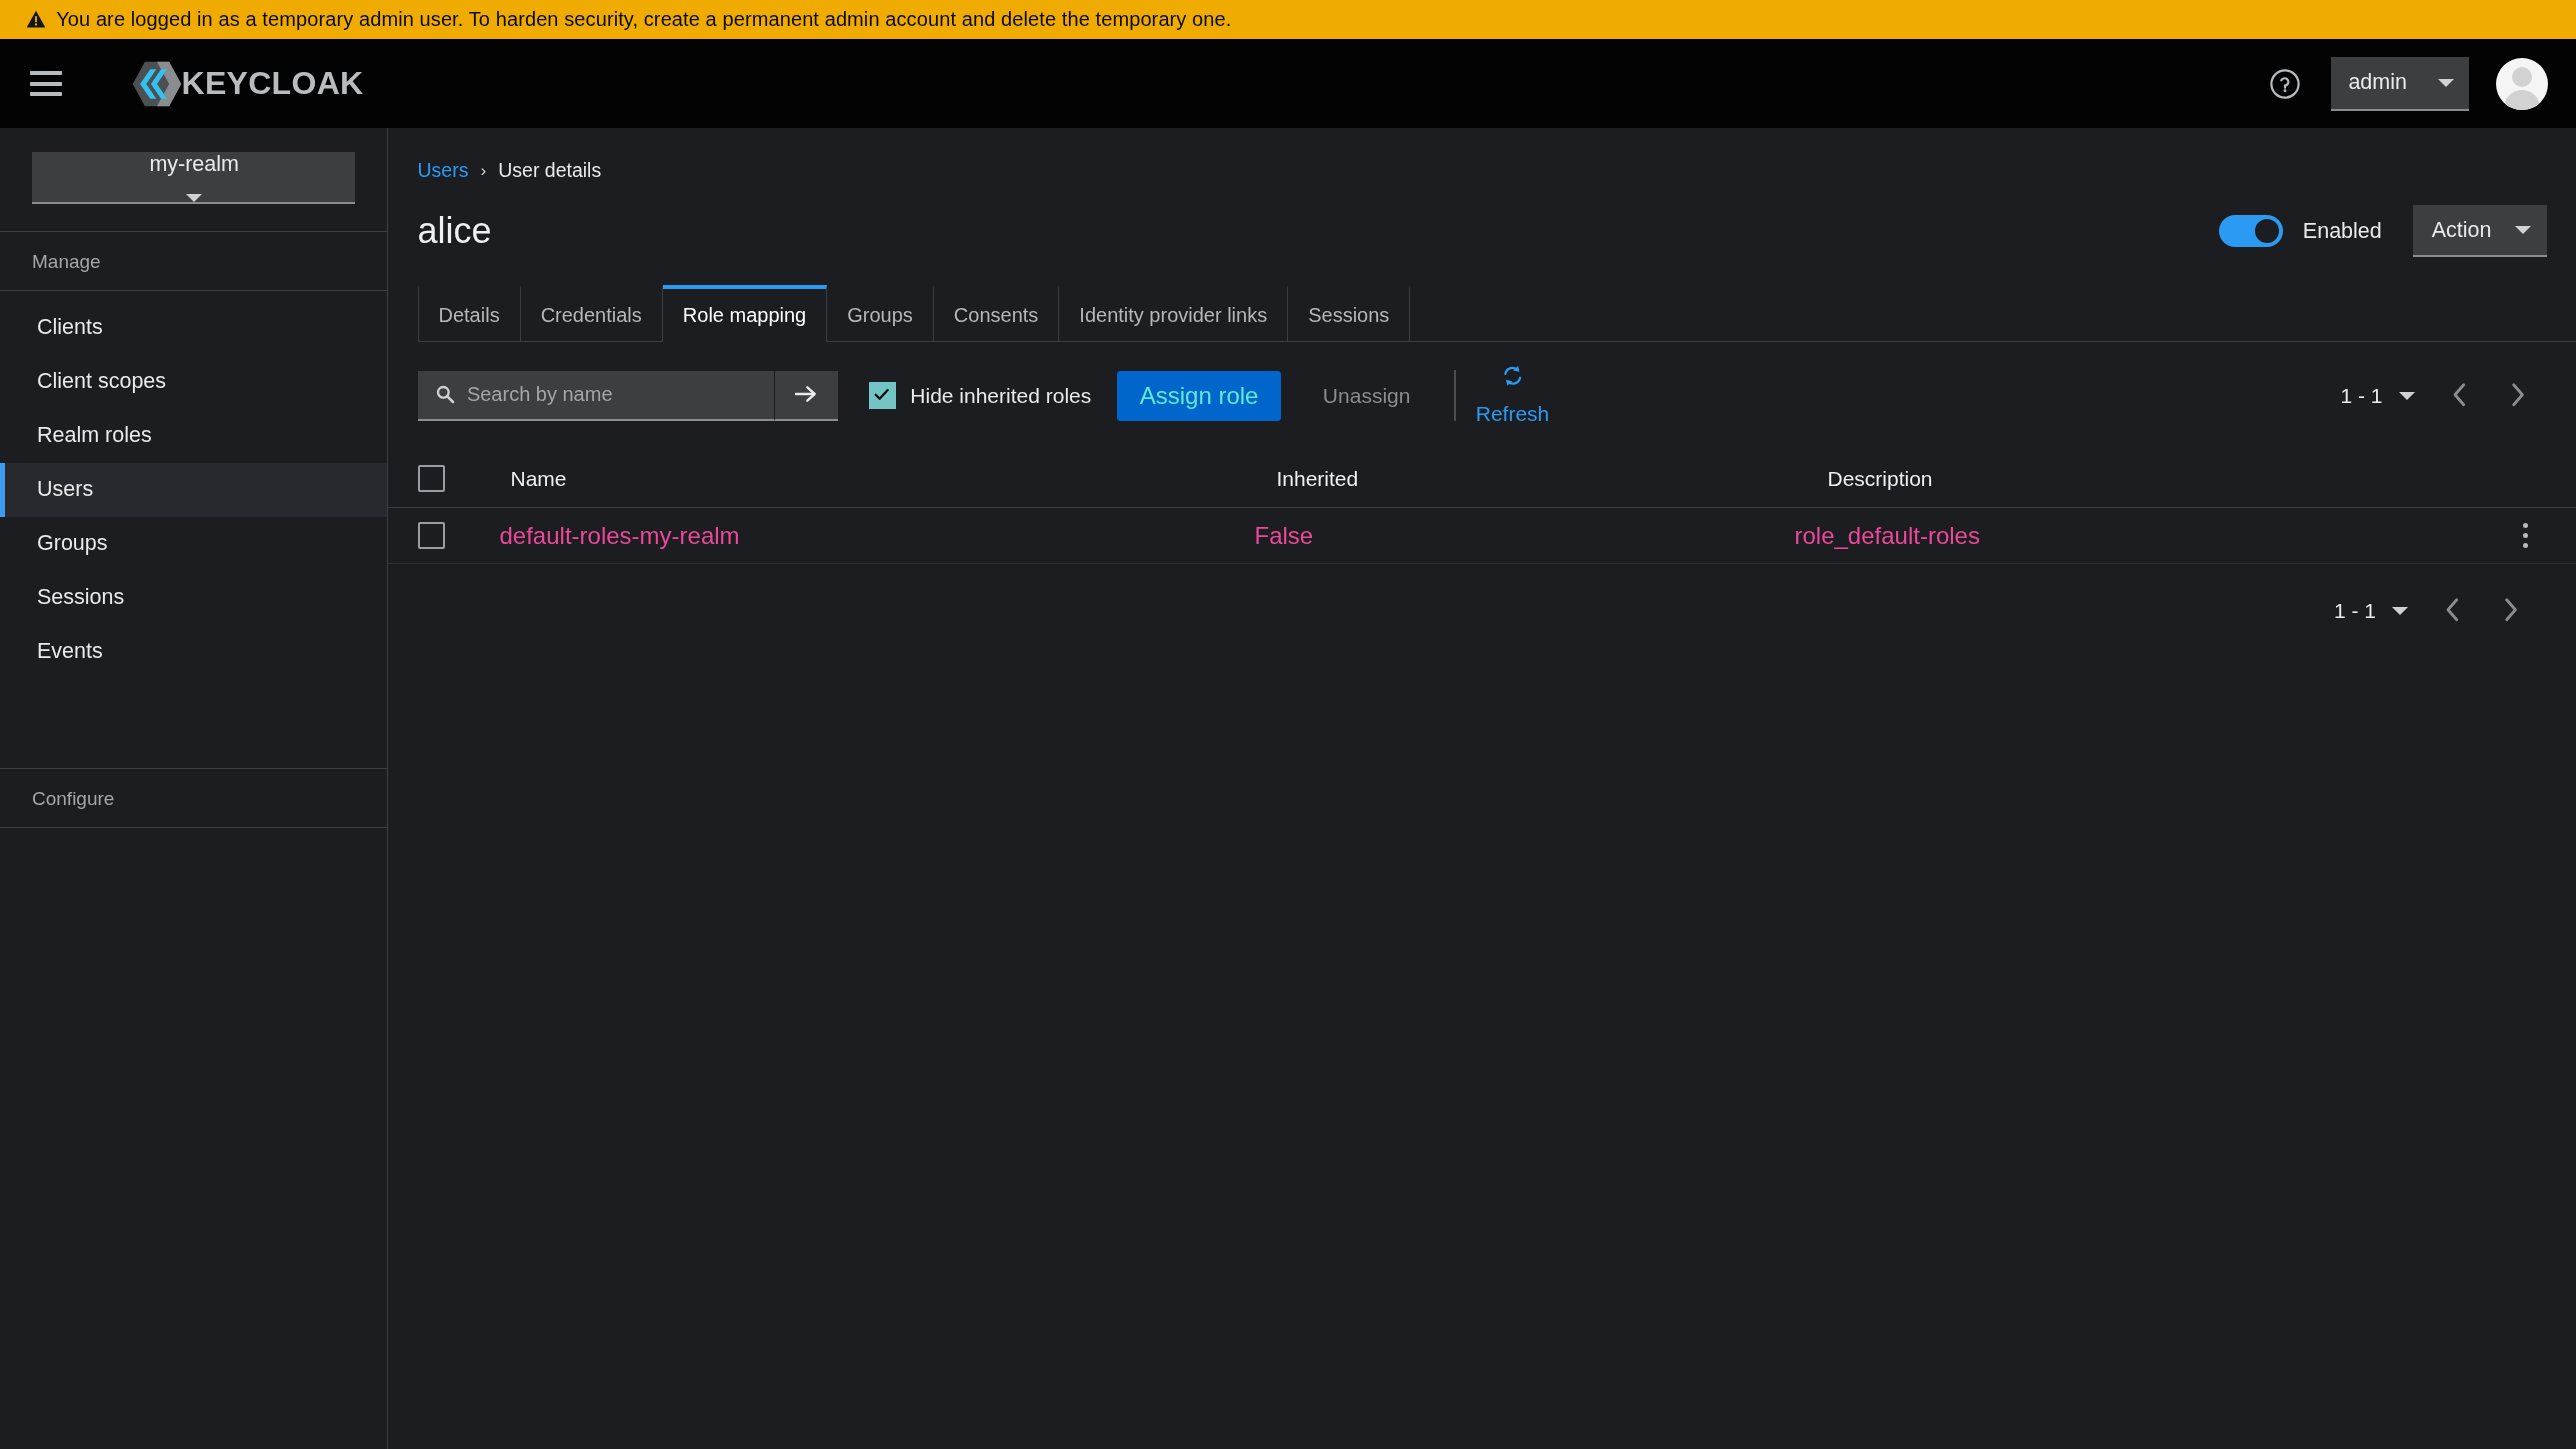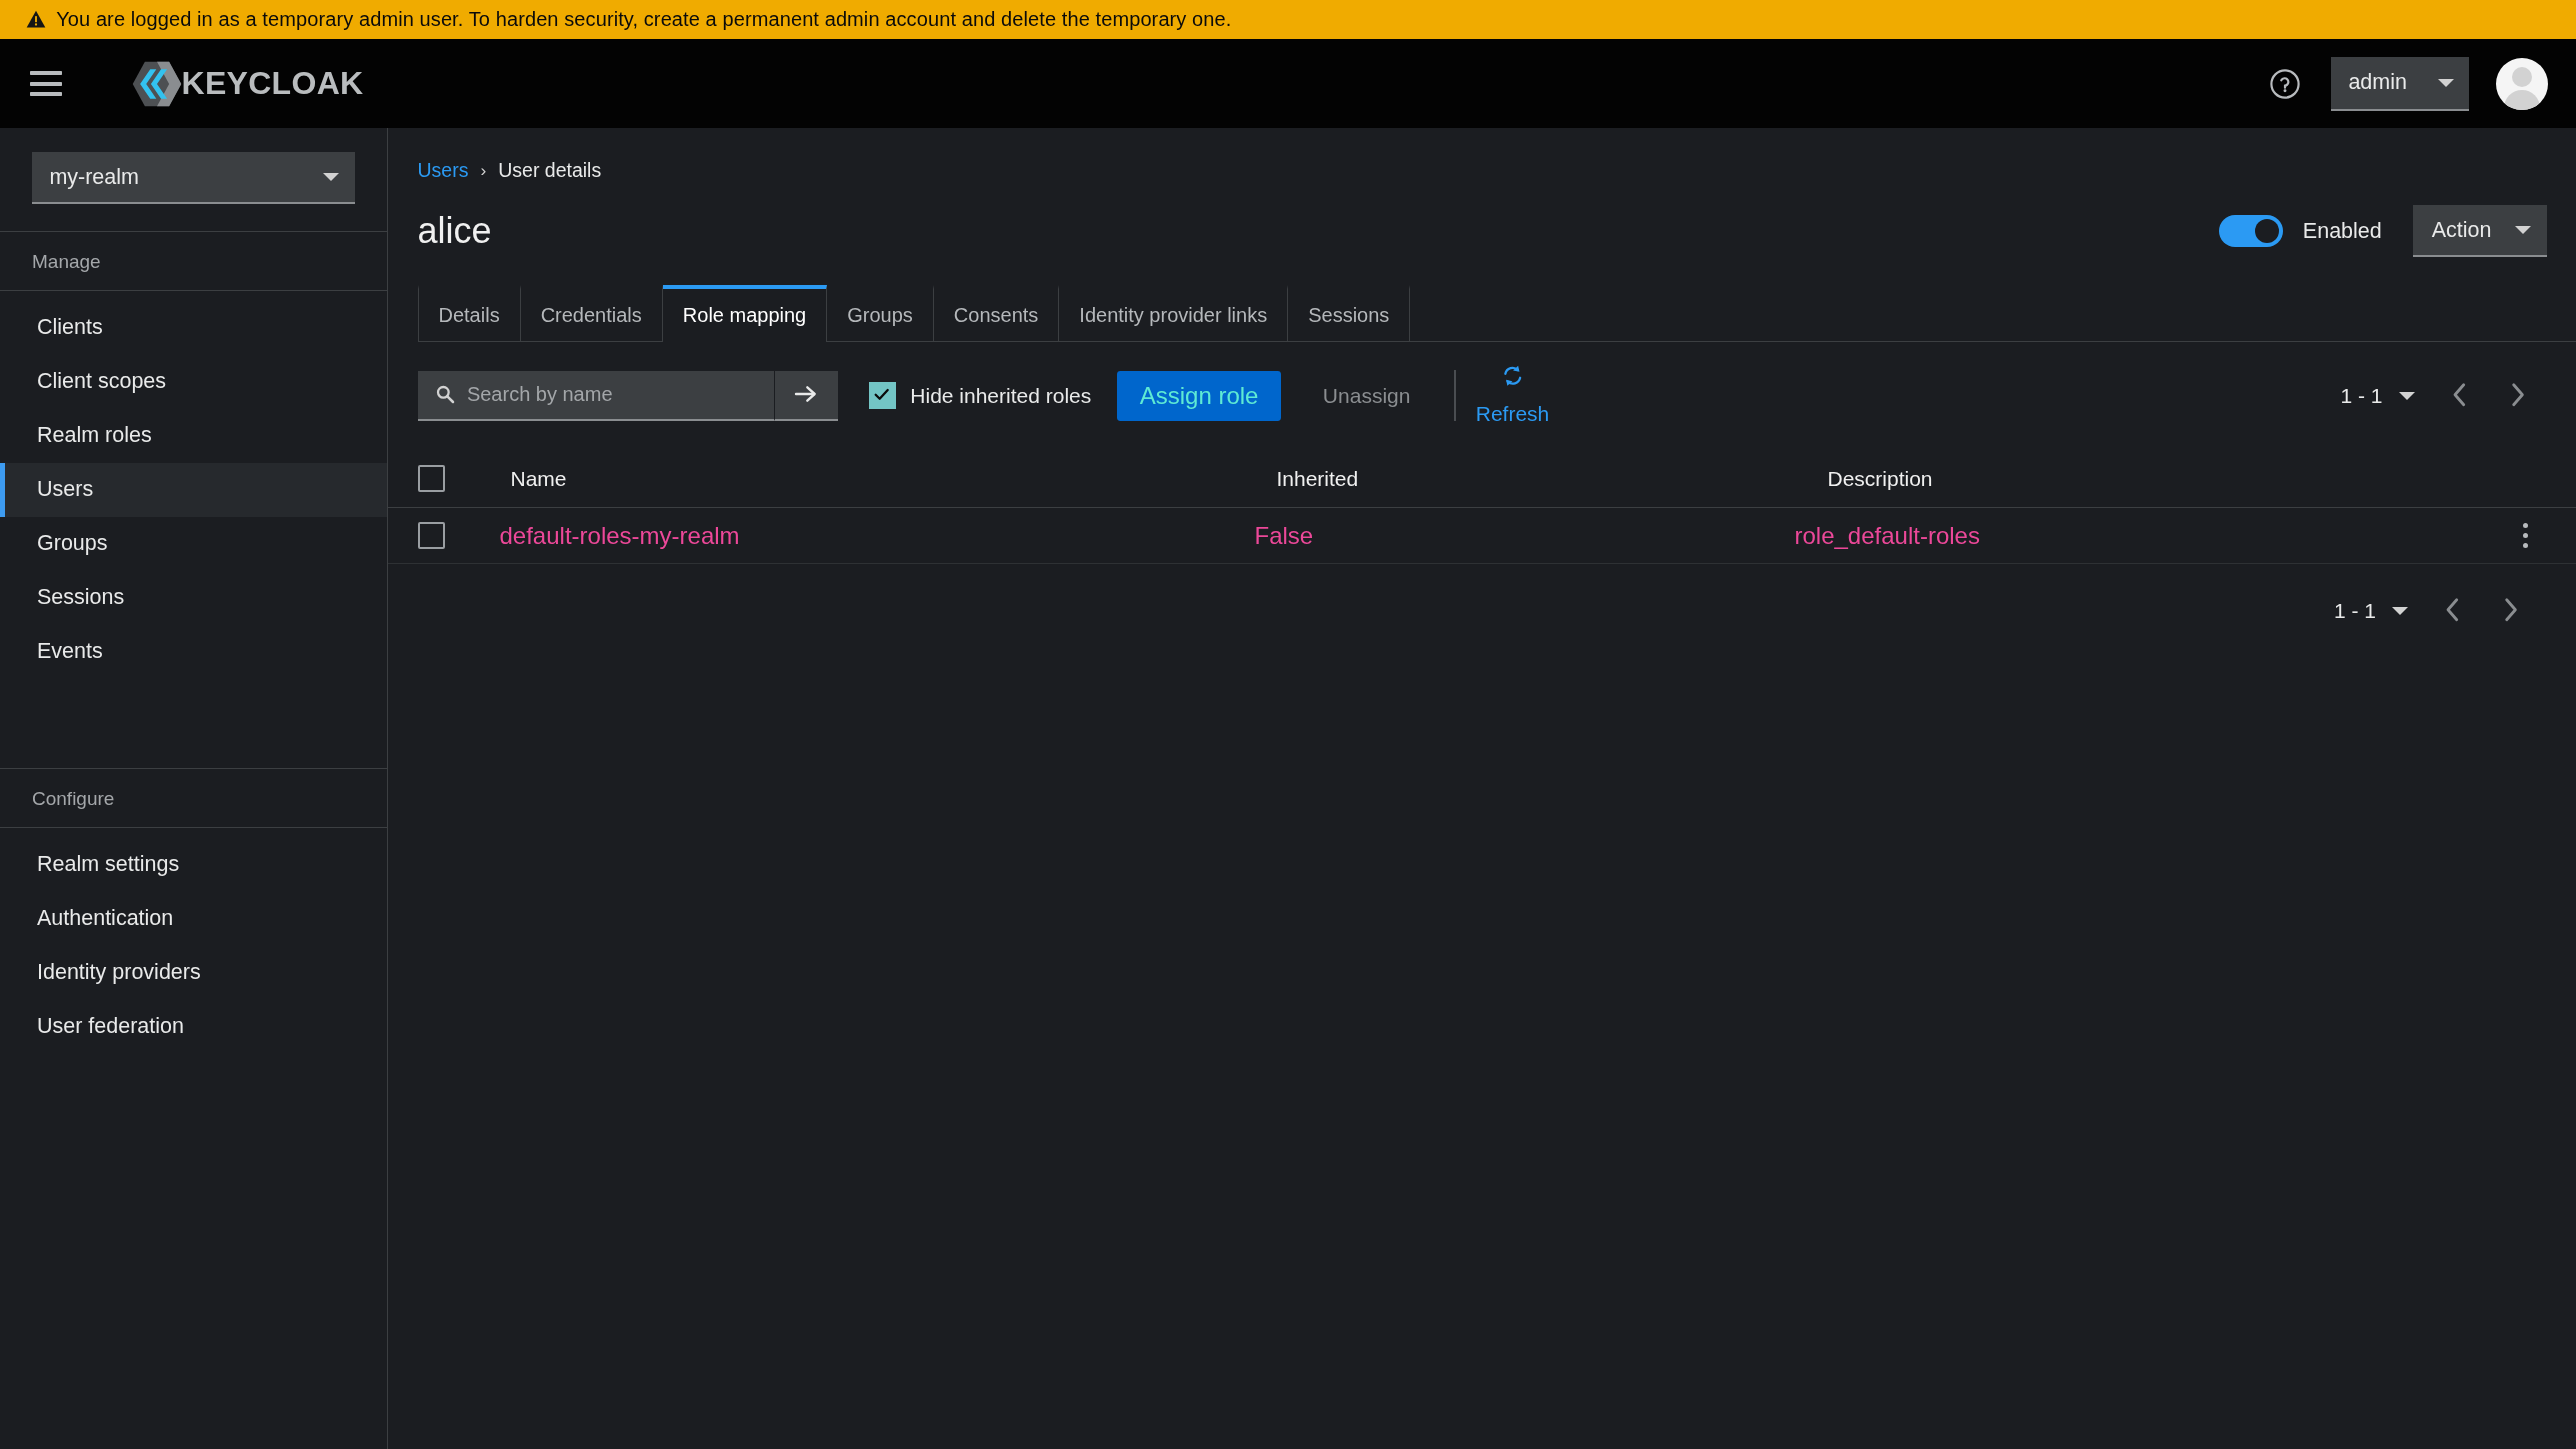--- a/index.html
+++ b/index.html
@@ -122,20 +122,21 @@
   }
   .realm-select-wrap { padding: 24px 32px 27px 32px; }
   .realm-select {
     background: #3c3f42;
     border-bottom: 2px solid #8a8d90;
     height: 52px;
     display: flex; align-items: center;
     justify-content: space-between;
     padding: 0 16px 0 17.4px;
     cursor: pointer;
+    flex-direction: column;
   }
   .realm-select .label { font-size: 21.5px; color: #e9eaea; }
   .nav-section-title {
     font-size: 19px; color: #a4a7aa;
     padding: 19px 32px 17.4px 32px;
     border-top: 1.3px solid #3c3f42;
     border-bottom: 1.3px solid #3c3f42;
   }
   .nav-list { padding: 9.4px 0 0 0; list-style: none; }
   .nav-item {
@@ -424,26 +425,20 @@
       <li class="nav-item">Realm roles</li>
       <li class="nav-item active">Users</li>
       <li class="nav-item">Groups</li>
       <li class="nav-item">Sessions</li>
       <li class="nav-item">Events</li>
     </ul>
 
     <div class="nav-gap"></div>
 
     <div class="nav-section-title">Configure</div>
-    <ul class="nav-list">
-      <li class="nav-item">Realm settings</li>
-      <li class="nav-item">Authentication</li>
-      <li class="nav-item">Identity providers</li>
-      <li class="nav-item">User federation</li>
-    </ul>
   </div>
 
   <div class="main">
 
     <div class="breadcrumb">
       <span class="crumb-link">Users</span>
       <span class="crumb-sep">›</span>
       <span class="crumb-current">User details</span>
     </div>
 

